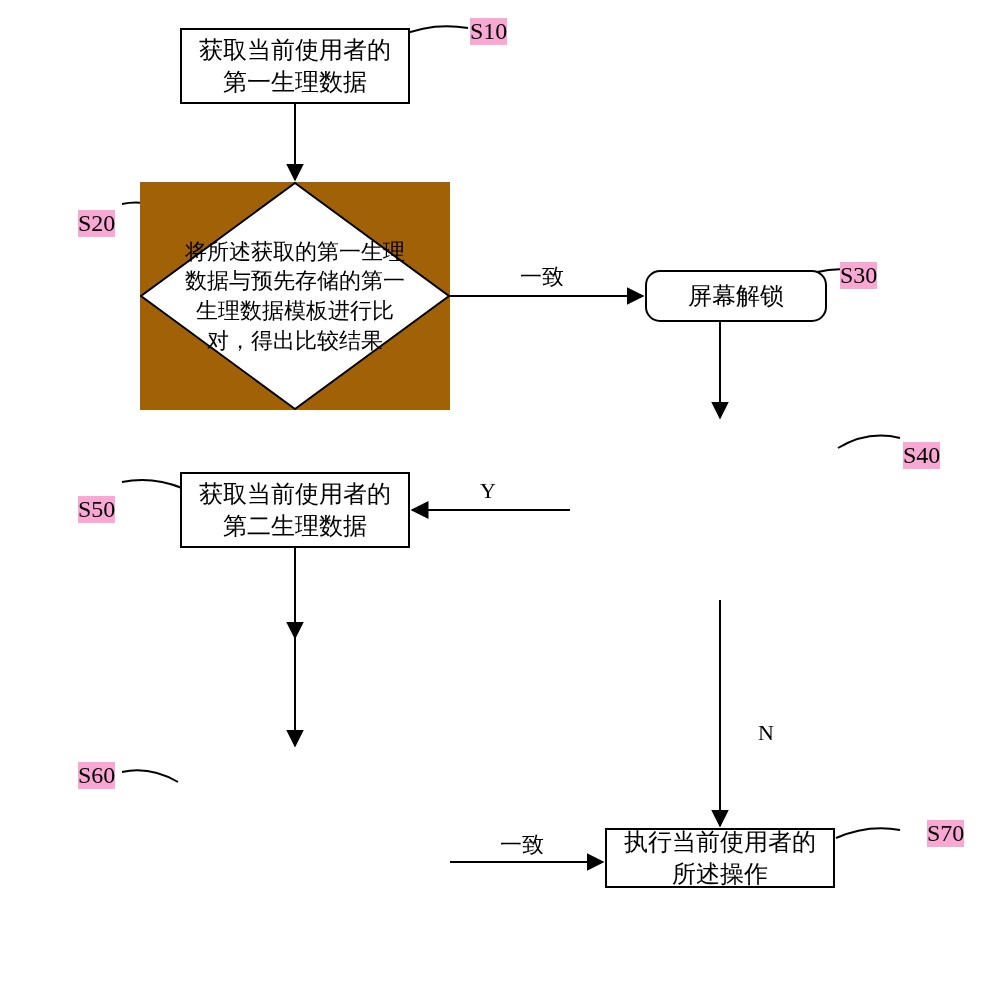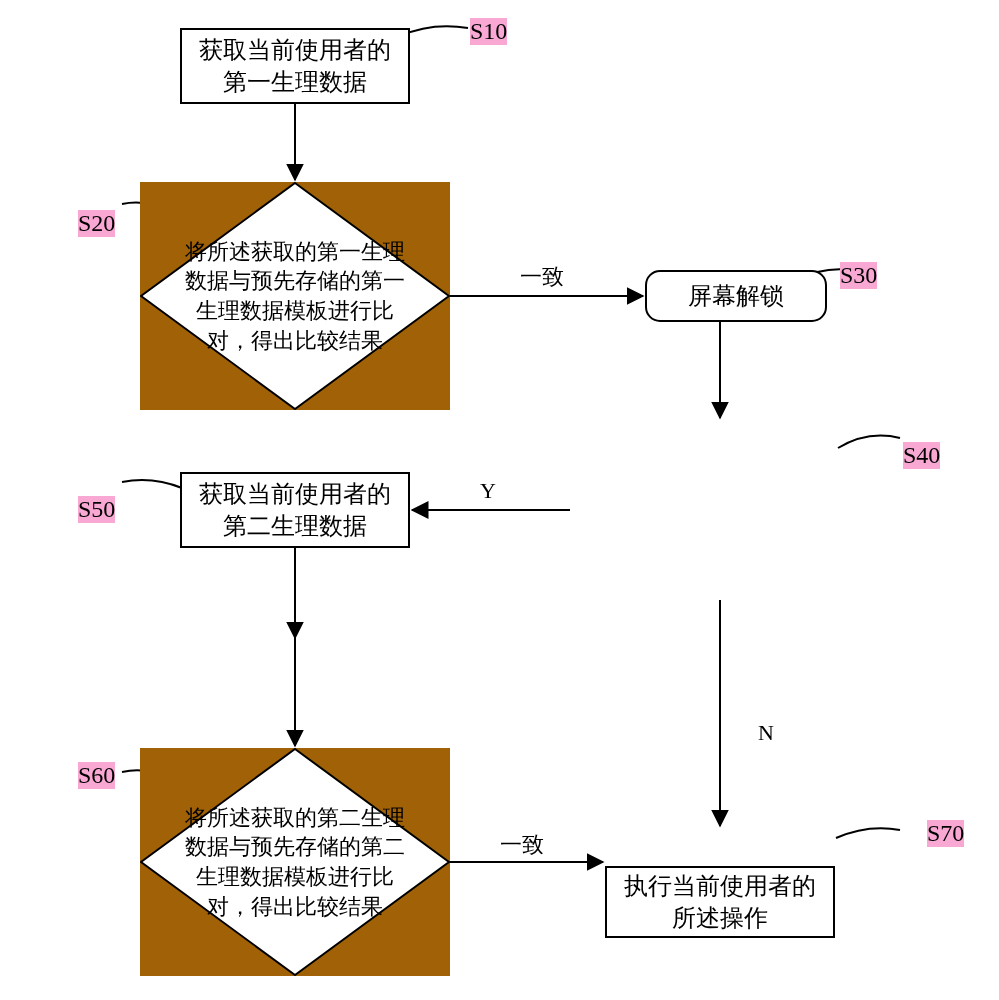--- a/index.html
+++ b/index.html
@@ -133,32 +133,26 @@
   <div class="label" style="left:903px; top:428px;margin-top:14px;">S40</div>
 
   <div class="edge-label" style="left:480px; top:478px;">Y</div>
 
   <div class="edge-label" style="left:758px; top:720px;">N</div>
 
   <div class="box" style="left:180px; top:472px; width:230px; height:76px; white-space:pre-line;">获取当前使用者的
 第二生理数据</div>
   <div class="label" style="left:78px; top:496px;">S50</div>
 
-  <div class="diamond" style="left:140px; top:748px; width:310px; height:228px;">
-    <svg width="310" height="228">
-      <polygon points="155,1 309,114 155,227 1,114" fill="#fff" stroke="#000" stroke-width="2"></polygon>
-    </svg>
-    <div class="dtext">将所述获取的第二生理数据与预先存储的第二生理数据模板进行比对，得出比较结果</div>
-  </div>
   <div class="label" style="left:78px; top:762px;">S60</div>
 
   <svg class="edges">
 
     <line x1="295" y1="548" x2="295" y2="746" stroke="#000" stroke-width="2" marker-end="url(#arrow)"></line>
   </svg>
 
   <div class="edge-label" style="left:500px; top:830px;">一致</div>
 
-  <div class="box" style="left:605px; top:828px; width:230px; height:72px; white-space:pre-line;margin-top:38px;">执行当前使用者的
+  <div class="box" style="left:605px; top:828px; width:230px; height:60px; white-space:pre-line;">执行当前使用者的
 所述操作</div>
   <div class="label" style="left:903px; top:820px;margin-left:24px;">S70</div>
 
 </div>
 
 </body></html>

